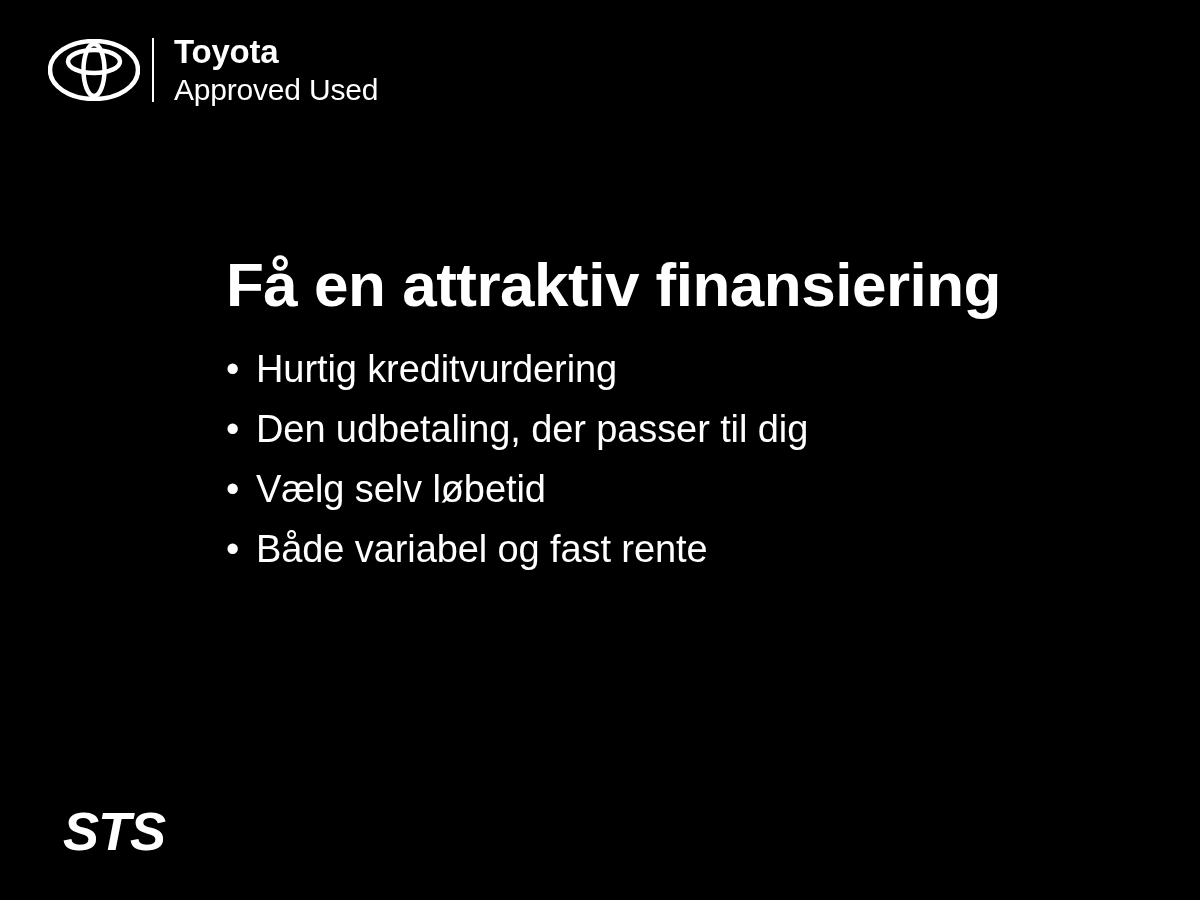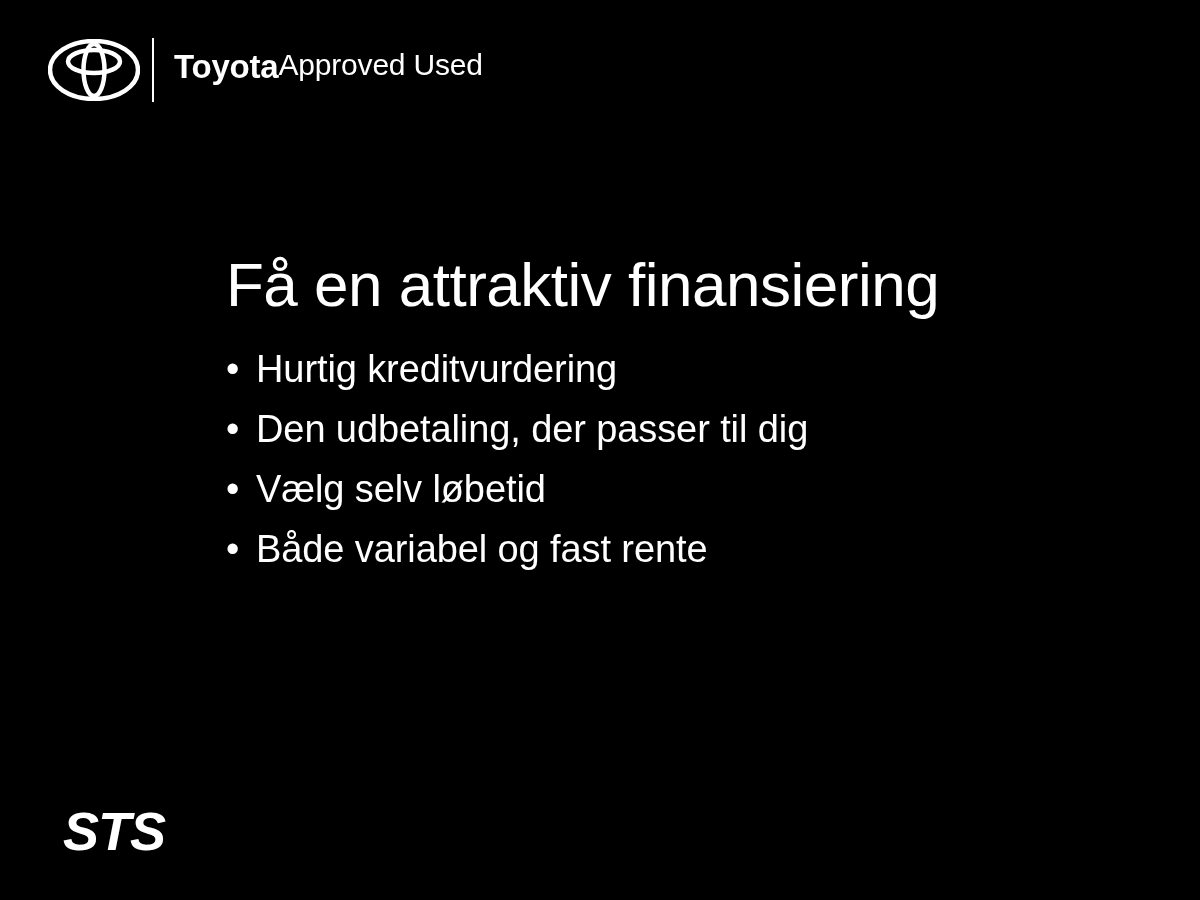--- a/index.html
+++ b/index.html
@@ -47,21 +47,21 @@
     width: 2px;
     height: 64px;
     background: #ffffff;
     margin-left: 12px;
     margin-right: 20px;
     flex: 0 0 auto;
   }
 
   .brand-words {
     display: flex;
-    flex-direction: row;
+    flex-direction: column;
     justify-content: center;
     line-height: 1.0;
   }
 
   .brand-toyota {
     font-size: 33px;
     font-weight: 700;
     letter-spacing: -0.2px;
     color: #ffffff;
     margin-bottom: 7px;
@@ -77,21 +77,21 @@
   
   .content {
     position: absolute;
     left: 226px;
     top: 252px;
     width: 880px;
   }
 
   .headline {
     font-size: 62px;
-    font-weight: 400;
+    font-weight: 700;
     line-height: 1.05;
     letter-spacing: -0.5px;
     color: #ffffff;
     white-space: nowrap;
     margin-bottom: 22px;
   }
 
   .bullet-list {
     list-style: none;
     margin: 0;

